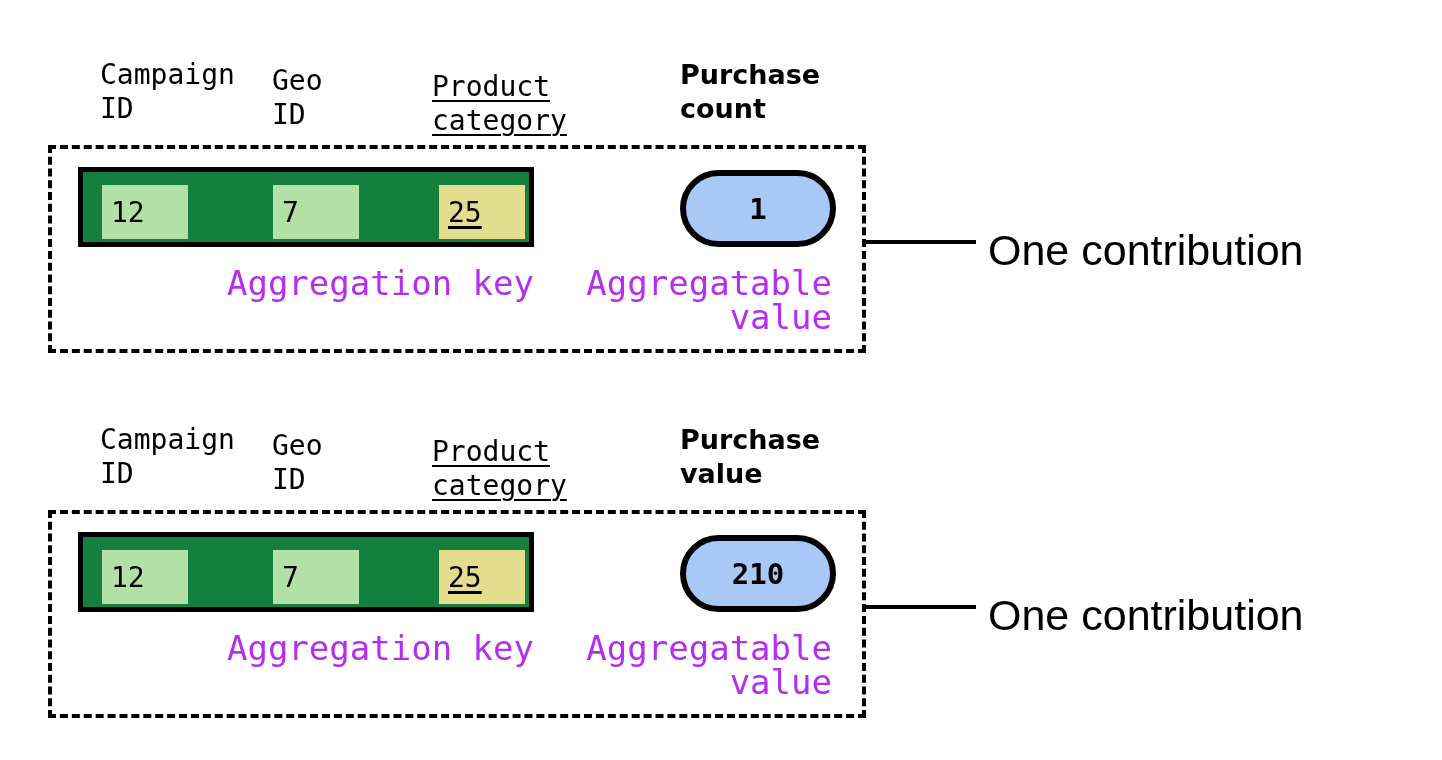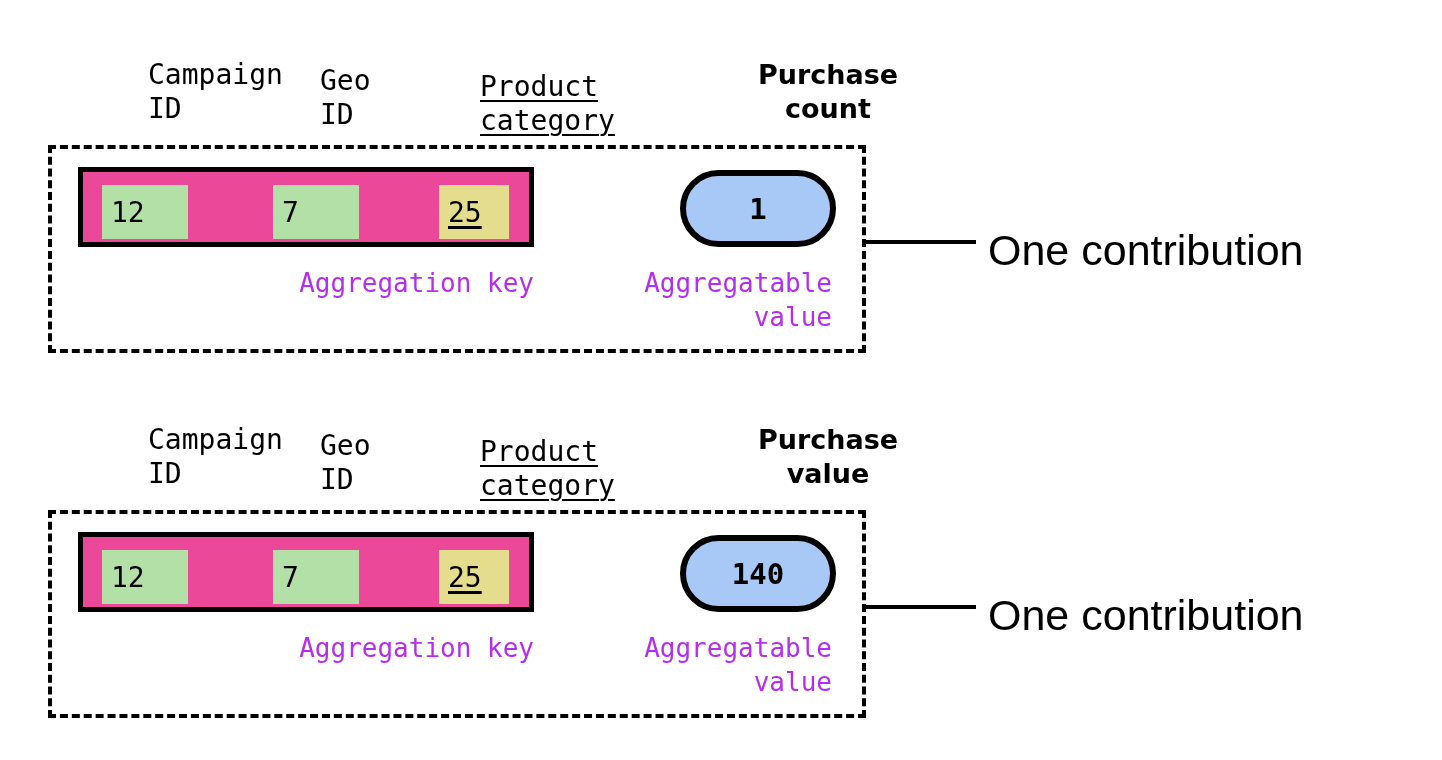--- a/index.html
+++ b/index.html
@@ -30,21 +30,20 @@
   .group-1 { top: 0px; }
   .group-2 { top: 365px; }
 
   
   .headers {
     position: absolute;
     left: 0;
     top: 58px;
     width: 900px;
     height: 80px;
-    margin-left: 48px;
   }
   .hdr {
     position: absolute;
     font-family: "DejaVu Sans Mono", monospace;
     font-size: 28px;
     line-height: 34px;
     color: #000000;
     white-space: pre;
     letter-spacing: 0px;
   }
@@ -56,21 +55,20 @@
     position: absolute;
     left: 680px;
     top: 0px;
     width: 200px;
     font-family: "DejaVu Sans", sans-serif;
     font-weight: bold;
     font-size: 27px;
     line-height: 34px;
     color: #000000;
     white-space: pre;
-    text-align: center;
   }
 
   
   .dashed-box {
     position: absolute;
     left: 48px;
     top: 145px;
     width: 818px;
     height: 208px;
     box-sizing: border-box;
@@ -80,39 +78,39 @@
 
   
   .key-box {
     position: absolute;
     left: 78px;
     top: 167px;
     width: 456px;
     height: 80px;
     box-sizing: border-box;
     border: 5px solid #000000;
-    background: #ec4899;
+    background: #15803d;
   }
   .key-cell {
     position: absolute;
     top: 13px;
     height: 54px;
     box-sizing: border-box;
     display: flex;
     align-items: center;
     justify-content: flex-start;
     padding-left: 9px;
     font-family: "DejaVu Sans Mono", monospace;
     font-size: 28px;
     color: #000000;
     white-space: pre;
   }
   .cell-campaign { left: 19px;  width: 86px;  background: #b3e0a6; }
   .cell-geo      { left: 190px; width: 86px;  background: #b3e0a6; }
-  .cell-product  { left: 356px; width: 70px;  background: #e4dd8e; }
+  .cell-product  { left: 356px; width: 86px;  background: #e4dd8e; }
   .cell-product .u {
     text-decoration: underline;
     text-decoration-thickness: 3px;
     text-underline-offset: 4px;
   }
 
   
   .value-pill {
     position: absolute;
     left: 680px;
@@ -129,21 +127,21 @@
     font-family: "DejaVu Sans Mono", monospace;
     font-weight: bold;
     font-size: 29px;
     color: #000000;
   }
 
   
   .annot {
     position: absolute;
     font-family: "DejaVu Sans Mono", monospace;
-    font-size: 26px;
+    font-size: 34px;
     line-height: 34px;
     color: #b52ef0;
     white-space: pre;
   }
   .annot-key {
     left: 134px;
     top: 266px;
     width: 400px;
     text-align: right;
   }
@@ -224,21 +222,21 @@
     </div>
 
     <div class="dashed-box"></div>
 
     <div class="key-box">
       <div class="key-cell cell-campaign">12</div>
       <div class="key-cell cell-geo">7</div>
       <div class="key-cell cell-product"><span class="u">25</span></div>
     </div>
 
-    <div class="value-pill">140</div>
+    <div class="value-pill">210</div>
 
     <div class="annot annot-key">Aggregation key</div>
     <div class="annot annot-value">Aggregatable
 value</div>
 
     <div class="leader-line"></div>
     <div class="callout-label">One contribution</div>
   </div>
 
 </div>

